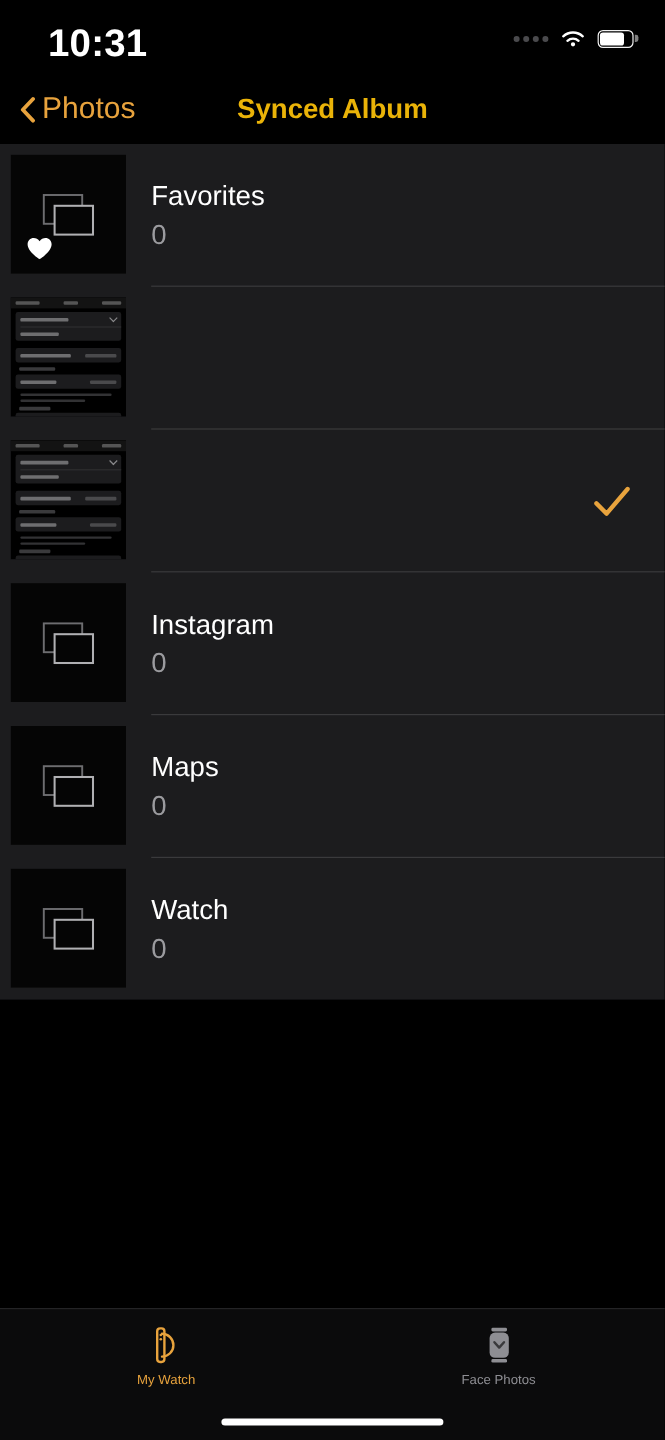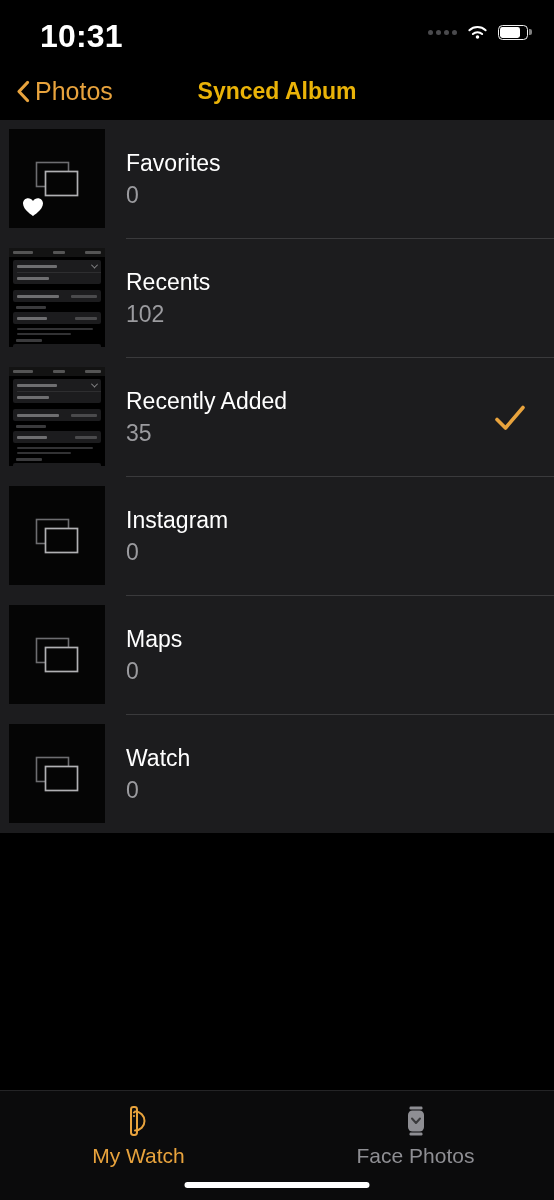--- a/index.html
+++ b/index.html
@@ -121,21 +121,21 @@
   .tabbar {
     position:absolute; left:0; bottom:0; width:554px; height:110px;
     background:#0b0b0c; border-top:1px solid #242426;
     display:flex; align-items:flex-start;
   }
   .tab {
     flex:1; display:flex; flex-direction:column; align-items:center;
     padding-top:11px; gap:4px; cursor:pointer;
   }
   .tab .ticon { height:38px; display:flex; align-items:center; justify-content:center; }
-  .tab .tlabel { font-size:21px; }
+  .tab .tlabel { font-size:11px; }
   .tab.active .tlabel { color:#e8a33d; }
   .tab .tlabel { color:#8e8e93; }
   .home-indicator {
     position:absolute; left:50%; bottom:12px; transform:translateX(-50%);
     width:185px; height:6px; border-radius:3px; background:#fff;
   }
 </style>
 </head>
 <body>
 
@@ -223,24 +223,20 @@
               </div>
           </div>
           <div class="foot" style="top:80px; width:76px;"></div>
           <div class="foot" style="top:85px; width:54px;"></div>
           <div class="cap" style="top:91px; width:26px;"></div>
           <div class="grp" style="top:96px;">
             <div class="mrow"></div>
           </div>
         </div>
       </div>
-      <div class="rowtext">
-        <div class="name">Recents</div>
-        <div class="count">102</div>
-      </div>
       <div class="sep"></div>
     </div>
 
     <div class="row">
       <div class="thumb">
         <div class="mini">
           <div class="mtop">
             <span style="width:20px"></span>
               <span style="width:12px"></span>
               <span style="width:16px"></span>
@@ -267,24 +263,20 @@
                 <span class="val" style="width:22px"></span>
               </div>
           </div>
           <div class="foot" style="top:80px; width:76px;"></div>
           <div class="foot" style="top:85px; width:54px;"></div>
           <div class="cap" style="top:91px; width:26px;"></div>
           <div class="grp" style="top:96px;">
             <div class="mrow"></div>
           </div>
         </div>
-      </div>
-      <div class="rowtext">
-        <div class="name">Recently Added</div>
-        <div class="count">35</div>
       </div>
       <svg class="rowcheck" viewBox="0 0 34 34">
         <path d="M4 18.5 12.5 27 30 6.5" stroke="#e8a33d" stroke-width="3.6" fill="none" stroke-linecap="round" stroke-linejoin="round"></path>
       </svg>
       <div class="sep"></div>
     </div>
 
     <div class="row">
       <div class="thumb">
         <svg class="ph" width="48" height="40" viewBox="0 0 48 40">

